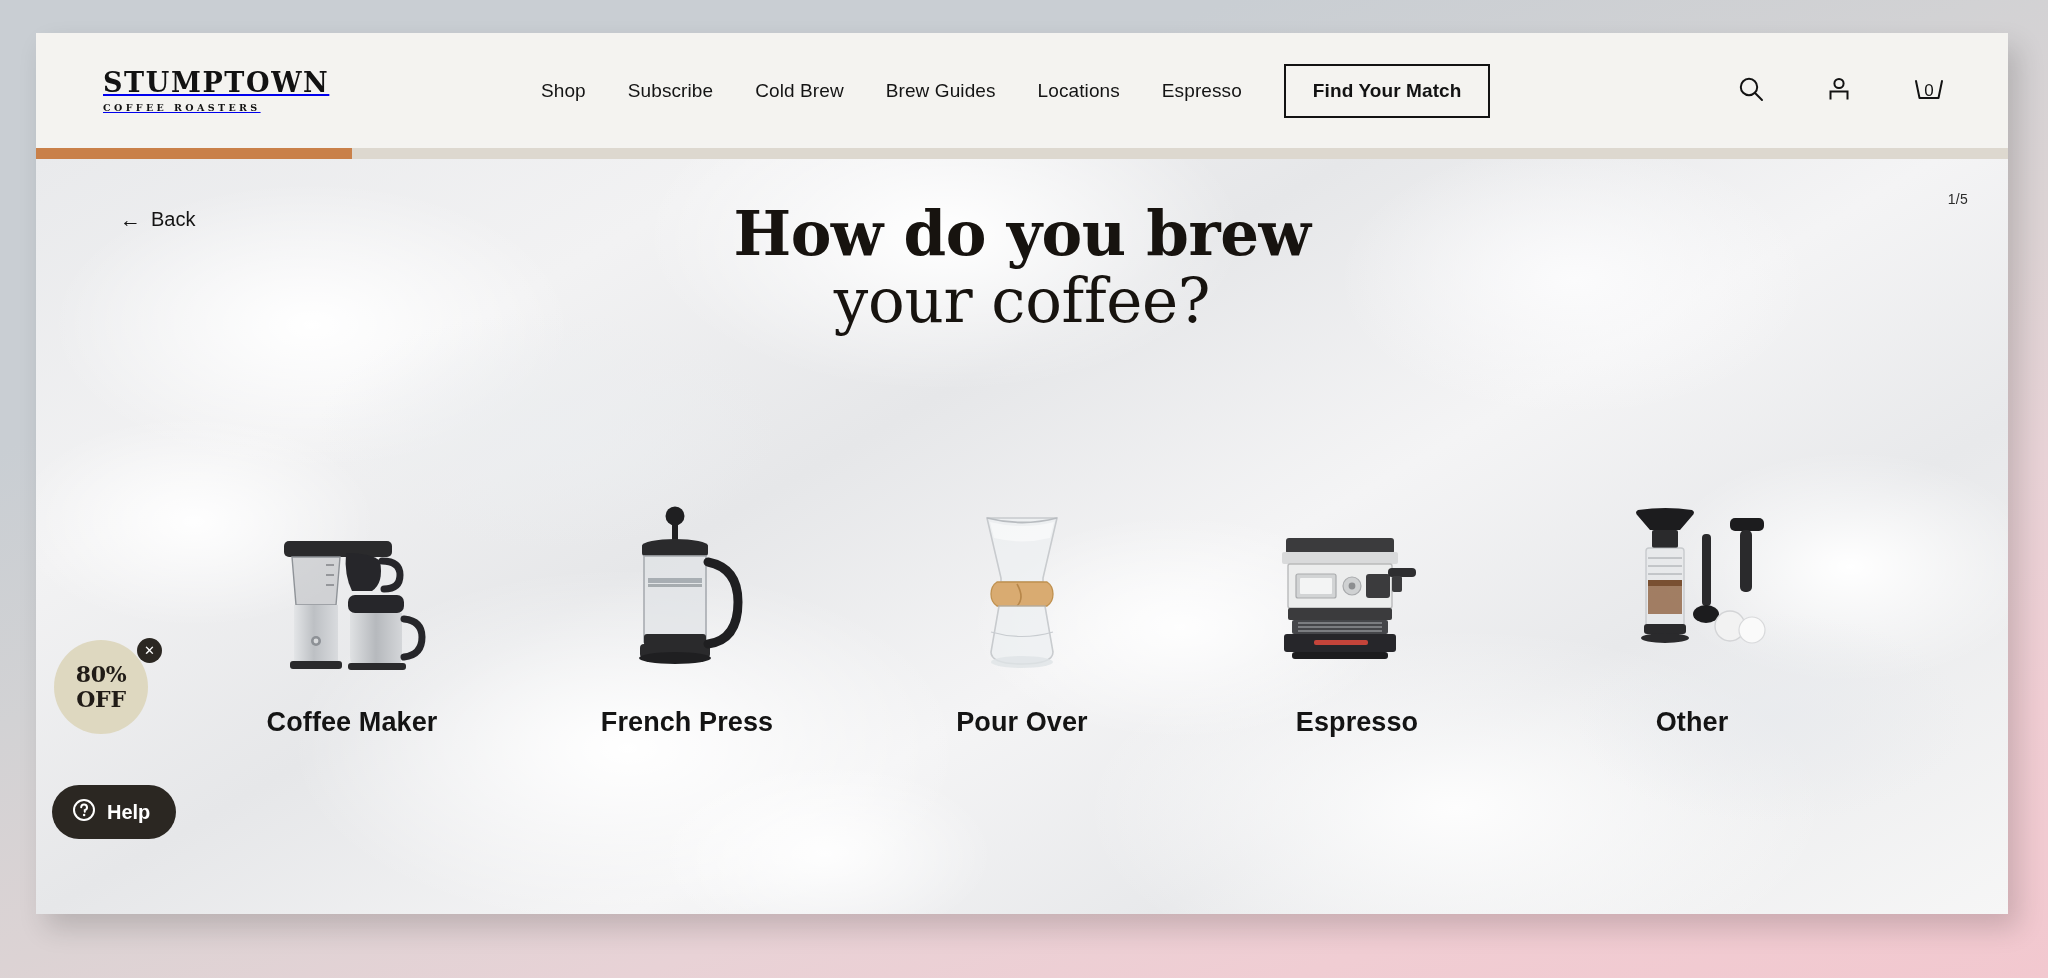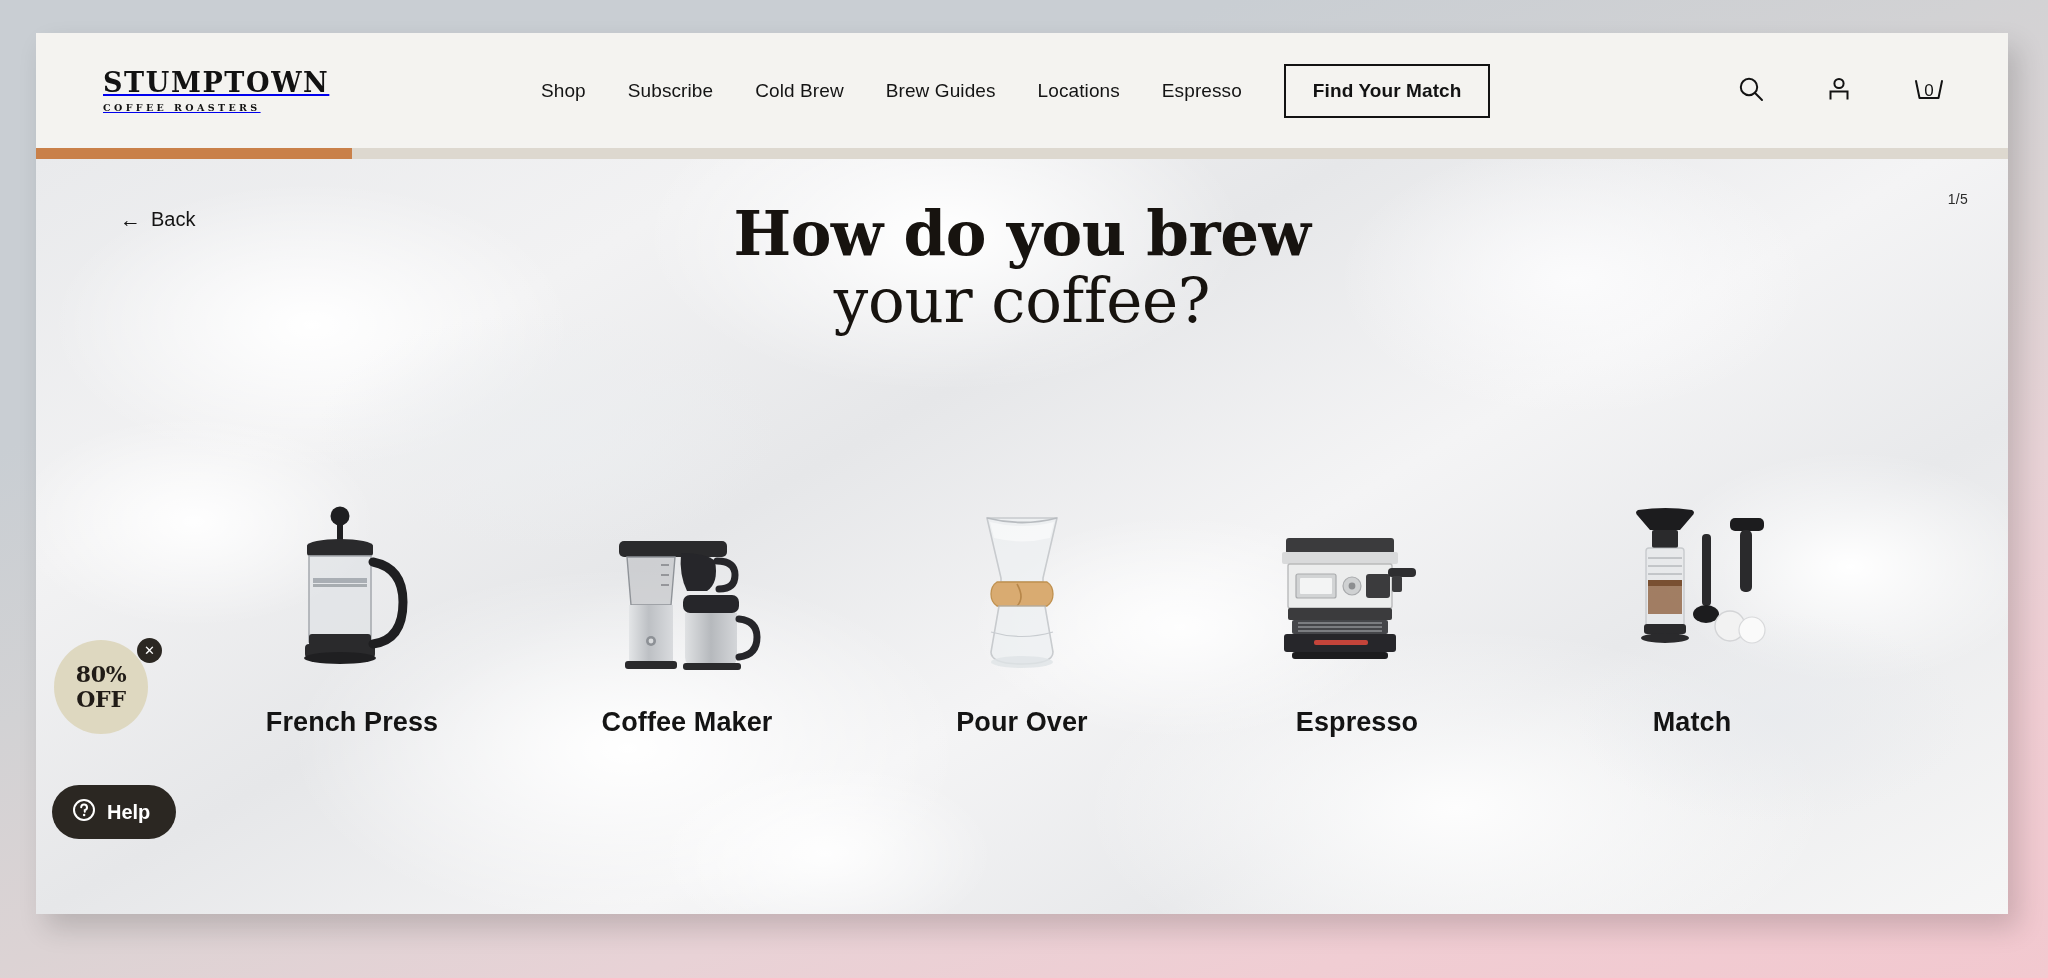--- a/index.html
+++ b/index.html
@@ -386,40 +386,20 @@
       </button>
 
       <div class="step-counter">1/5</div>
 
       <h1 class="quiz-title">
         <span class="l1">How do you brew</span>
         <span class="l2">your coffee?</span>
       </h1>
 
       <div class="options-row">
-
-        <button class="option">
-          <span class="option-art">
-            <svg width="130" height="175" viewBox="0 0 130 175">
-              <circle cx="53" cy="12" r="9.5" fill="#1f1f21"></circle>
-              <rect x="50" y="20" width="6" height="18" fill="#1f1f21"></rect>
-              <ellipse cx="53" cy="42" rx="33" ry="7" fill="#2a2a2c"></ellipse>
-              <rect x="20" y="40" width="66" height="12" rx="3" fill="#2a2a2c"></rect>
-              <rect x="22" y="52" width="62" height="86" fill="#dfe2e5" opacity="0.65"></rect>
-              <rect x="22" y="52" width="62" height="86" fill="none" stroke="#a8acb1" stroke-width="1.6"></rect>
-              <rect x="26" y="74" width="54" height="5" fill="#9aa0a6" opacity="0.8"></rect>
-              <rect x="26" y="80" width="54" height="3" fill="#7f858b" opacity="0.6"></rect>
-              <rect x="22" y="130" width="62" height="12" rx="3" fill="#2a2a2c"></rect>
-              <rect x="18" y="140" width="70" height="14" rx="4" fill="#2a2a2c"></rect>
-              <path d="M86 58 q30 6 30 40 q0 38 -30 42" fill="none" stroke="#1f1f21" stroke-width="9" stroke-linecap="round"></path>
-              <ellipse cx="53" cy="154" rx="36" ry="6" fill="#1f1f21"></ellipse>
-            </svg>
-          </span>
-          <span class="option-label">French Press</span>
-        </button>
 
         <button class="option">
           <span class="option-art">
             <svg width="180" height="160" viewBox="0 0 180 160">
               <rect x="22" y="22" width="108" height="16" rx="5" fill="#2a2a2c"></rect>
               <path d="M30 38 L34 86 H74 L78 38 Z" fill="#b9bcc0" opacity="0.55"></path>
               <path d="M30 38 L34 86 H74 L78 38 Z" fill="none" stroke="#8f9398" stroke-width="1.4"></path>
               <line x1="64" y1="46" x2="72" y2="46" stroke="#6d7075" stroke-width="1.2"></line>
               <line x1="64" y1="56" x2="72" y2="56" stroke="#6d7075" stroke-width="1.2"></line>
               <line x1="64" y1="66" x2="72" y2="66" stroke="#6d7075" stroke-width="1.2"></line>
@@ -447,20 +427,40 @@
               <path d="M142 100 q18 2 18 18 q0 18 -18 20" fill="none" stroke="#26262a" stroke-width="7" stroke-linecap="round"></path>
               <rect x="86" y="144" width="58" height="7" rx="3" fill="#2a2a2c"></rect>
             </svg>
           </span>
           <span class="option-label">Coffee Maker</span>
         </button>
 
         <button class="option">
           <span class="option-art">
             <svg width="130" height="175" viewBox="0 0 130 175">
+              <circle cx="53" cy="12" r="9.5" fill="#1f1f21"></circle>
+              <rect x="50" y="20" width="6" height="18" fill="#1f1f21"></rect>
+              <ellipse cx="53" cy="42" rx="33" ry="7" fill="#2a2a2c"></ellipse>
+              <rect x="20" y="40" width="66" height="12" rx="3" fill="#2a2a2c"></rect>
+              <rect x="22" y="52" width="62" height="86" fill="#dfe2e5" opacity="0.65"></rect>
+              <rect x="22" y="52" width="62" height="86" fill="none" stroke="#a8acb1" stroke-width="1.6"></rect>
+              <rect x="26" y="74" width="54" height="5" fill="#9aa0a6" opacity="0.8"></rect>
+              <rect x="26" y="80" width="54" height="3" fill="#7f858b" opacity="0.6"></rect>
+              <rect x="22" y="130" width="62" height="12" rx="3" fill="#2a2a2c"></rect>
+              <rect x="18" y="140" width="70" height="14" rx="4" fill="#2a2a2c"></rect>
+              <path d="M86 58 q30 6 30 40 q0 38 -30 42" fill="none" stroke="#1f1f21" stroke-width="9" stroke-linecap="round"></path>
+              <ellipse cx="53" cy="154" rx="36" ry="6" fill="#1f1f21"></ellipse>
+            </svg>
+          </span>
+          <span class="option-label">French Press</span>
+        </button>
+
+        <button class="option">
+          <span class="option-art">
+            <svg width="130" height="175" viewBox="0 0 130 175">
               <path d="M30 14 L44 74 L44 78 L86 78 L86 74 L100 14 Z" fill="#eef1f3" opacity="0.7" stroke="#b8bcc0" stroke-width="1.6"></path>
               <path d="M30 14 q35 9 70 0" fill="none" stroke="#b8bcc0" stroke-width="1.8"></path>
               <path d="M33 18 q32 8 64 0 l-4 16 q-28 7 -56 0 Z" fill="#ffffff" opacity="0.5"></path>
               <path d="M40 78 q-6 4 -6 12 q0 8 6 12 h50 q6 -4 6 -12 q0 -8 -6 -12 Z" fill="#d9ab71"></path>
               <path d="M40 78 q-6 4 -6 12 q0 8 6 12 h50 q6 -4 6 -12 q0 -8 -6 -12 Z" fill="none" stroke="#c0914f" stroke-width="1.3"></path>
               <path d="M60 80 q8 14 0 22" fill="none" stroke="#b7874a" stroke-width="1.6"></path>
               <path d="M42 102 L34 148 q0 12 31 12 q31 0 31 -12 L88 102 Z" fill="#edf0f2" opacity="0.72" stroke="#b8bcc0" stroke-width="1.6"></path>
               <ellipse cx="65" cy="158" rx="31" ry="6" fill="#dfe3e6" opacity="0.8"></ellipse>
               <path d="M34 128 q31 9 62 0" fill="none" stroke="#c8ccd0" stroke-width="1.2"></path>
             </svg>
@@ -512,21 +512,21 @@
               <rect x="42" y="120" width="42" height="10" rx="3" fill="#2a2a2c"></rect>
               <ellipse cx="63" cy="134" rx="24" ry="5" fill="#2a2a2c"></ellipse>
               <rect x="100" y="30" width="9" height="72" rx="4" fill="#2a2a2c"></rect>
               <ellipse cx="104" cy="110" rx="13" ry="9" fill="#1c1c1e"></ellipse>
               <rect x="128" y="14" width="34" height="13" rx="5" fill="#1c1c1e"></rect>
               <rect x="138" y="26" width="12" height="62" rx="5" fill="#2a2a2c"></rect>
               <circle cx="128" cy="122" r="15" fill="#f2f2f2" stroke="#d3d4d6" stroke-width="1.4"></circle>
               <circle cx="150" cy="126" r="13" fill="#fafafa" stroke="#d8d9db" stroke-width="1.2"></circle>
             </svg>
           </span>
-          <span class="option-label">Match</span>
+          <span class="option-label">Other</span>
         </button>
 
       </div>
 
       <div class="promo-badge" style="background: rgb(222, 216, 192);">
         <span class="promo-line">80%</span>
         <span class="promo-line">OFF</span>
         <button class="promo-close">✕</button>
       </div>
 

